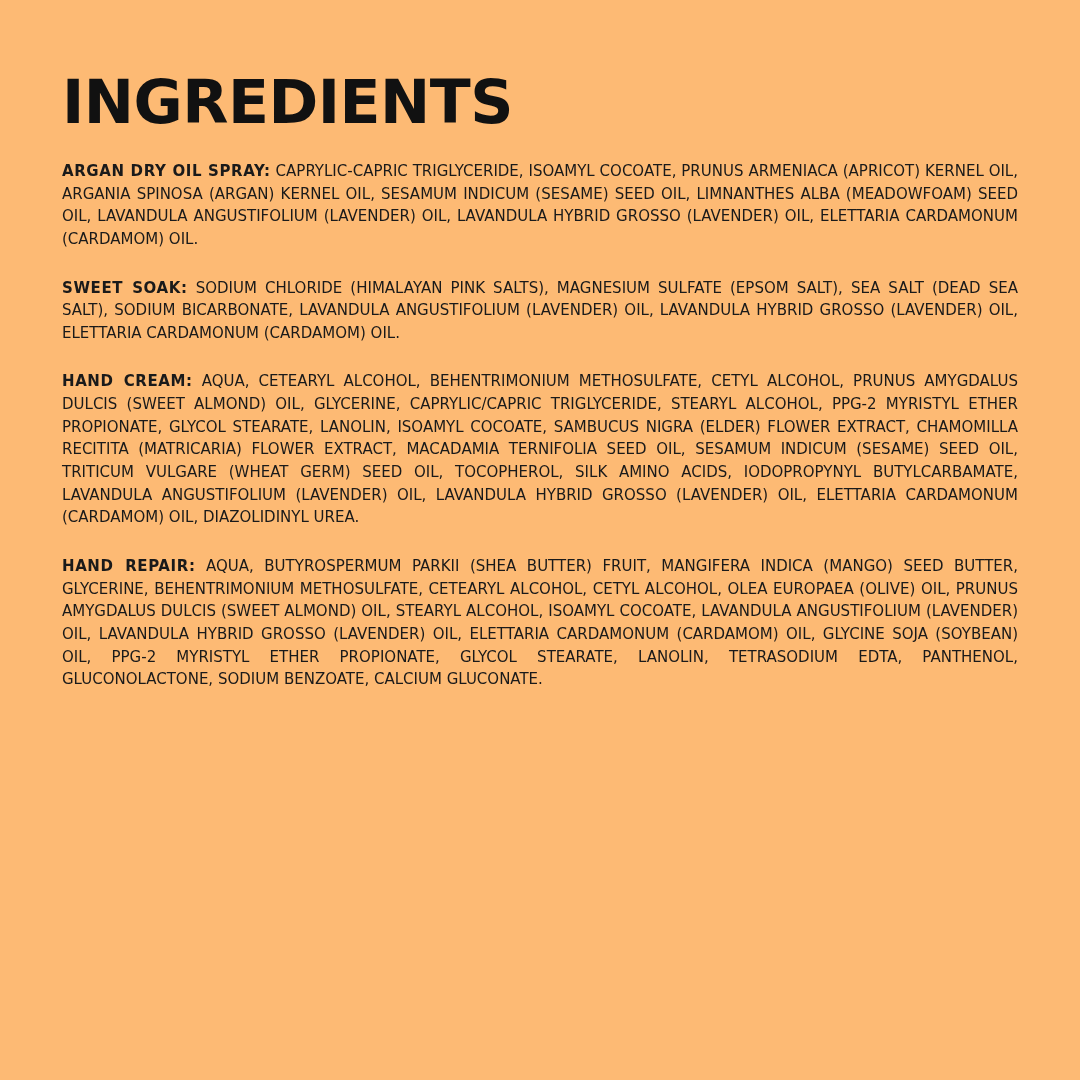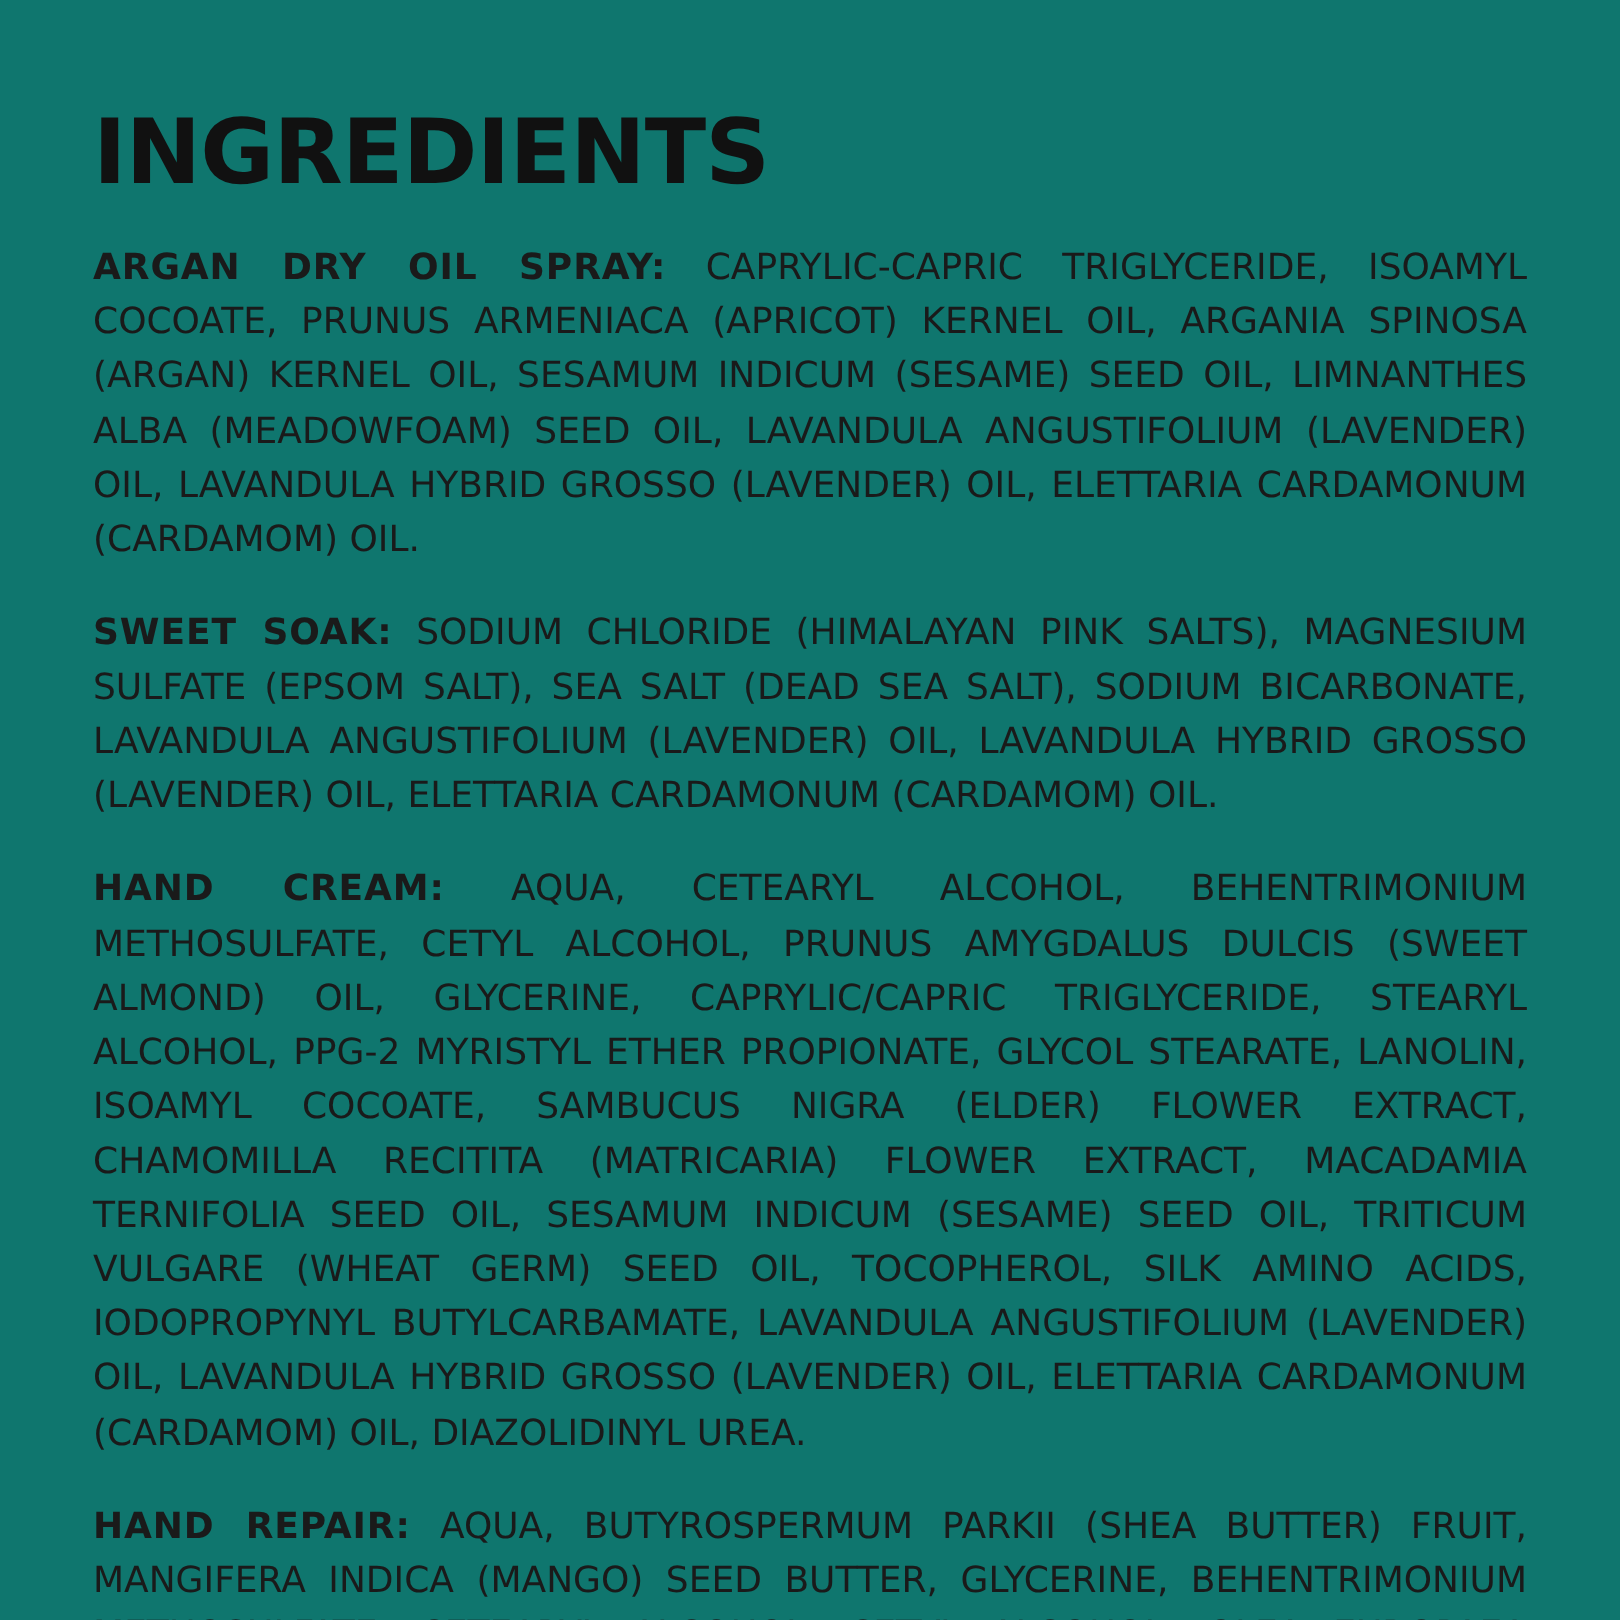--- a/index.html
+++ b/index.html
@@ -12,39 +12,39 @@
     background: #f2f2f0;
     font-family: "DejaVu Sans", sans-serif;
     color: #1a1a1a;
     overflow: hidden;
   }
   .page {
     box-sizing: border-box;
     width: 1080px;
     height: 1080px;
     padding: 72px 62px 40px 62px;
-    background: #0f766e;
+    background: #fdba74;
   }
   .page-title {
     font-family: "DejaVu Sans", sans-serif;
     font-size: 60px;
     font-weight: 700;
     letter-spacing: -0.5px;
     line-height: 1.0;
     margin: 0 0 28px 0;
     color: #111111;
   }
   .section {
     margin-bottom: 26px;
   }
   .section:last-child {
     margin-bottom: 12px;
   }
   .section-body {
-    font-size: 24px;
+    font-size: 15px;
     line-height: 1.51;
     text-align: justify;
     text-justify: inter-word;
     color: #1a1a1a;
     margin: 0;
     word-spacing: 0px;
   }
   .section-label {
     font-weight: 700;
     letter-spacing: 0.6px;

